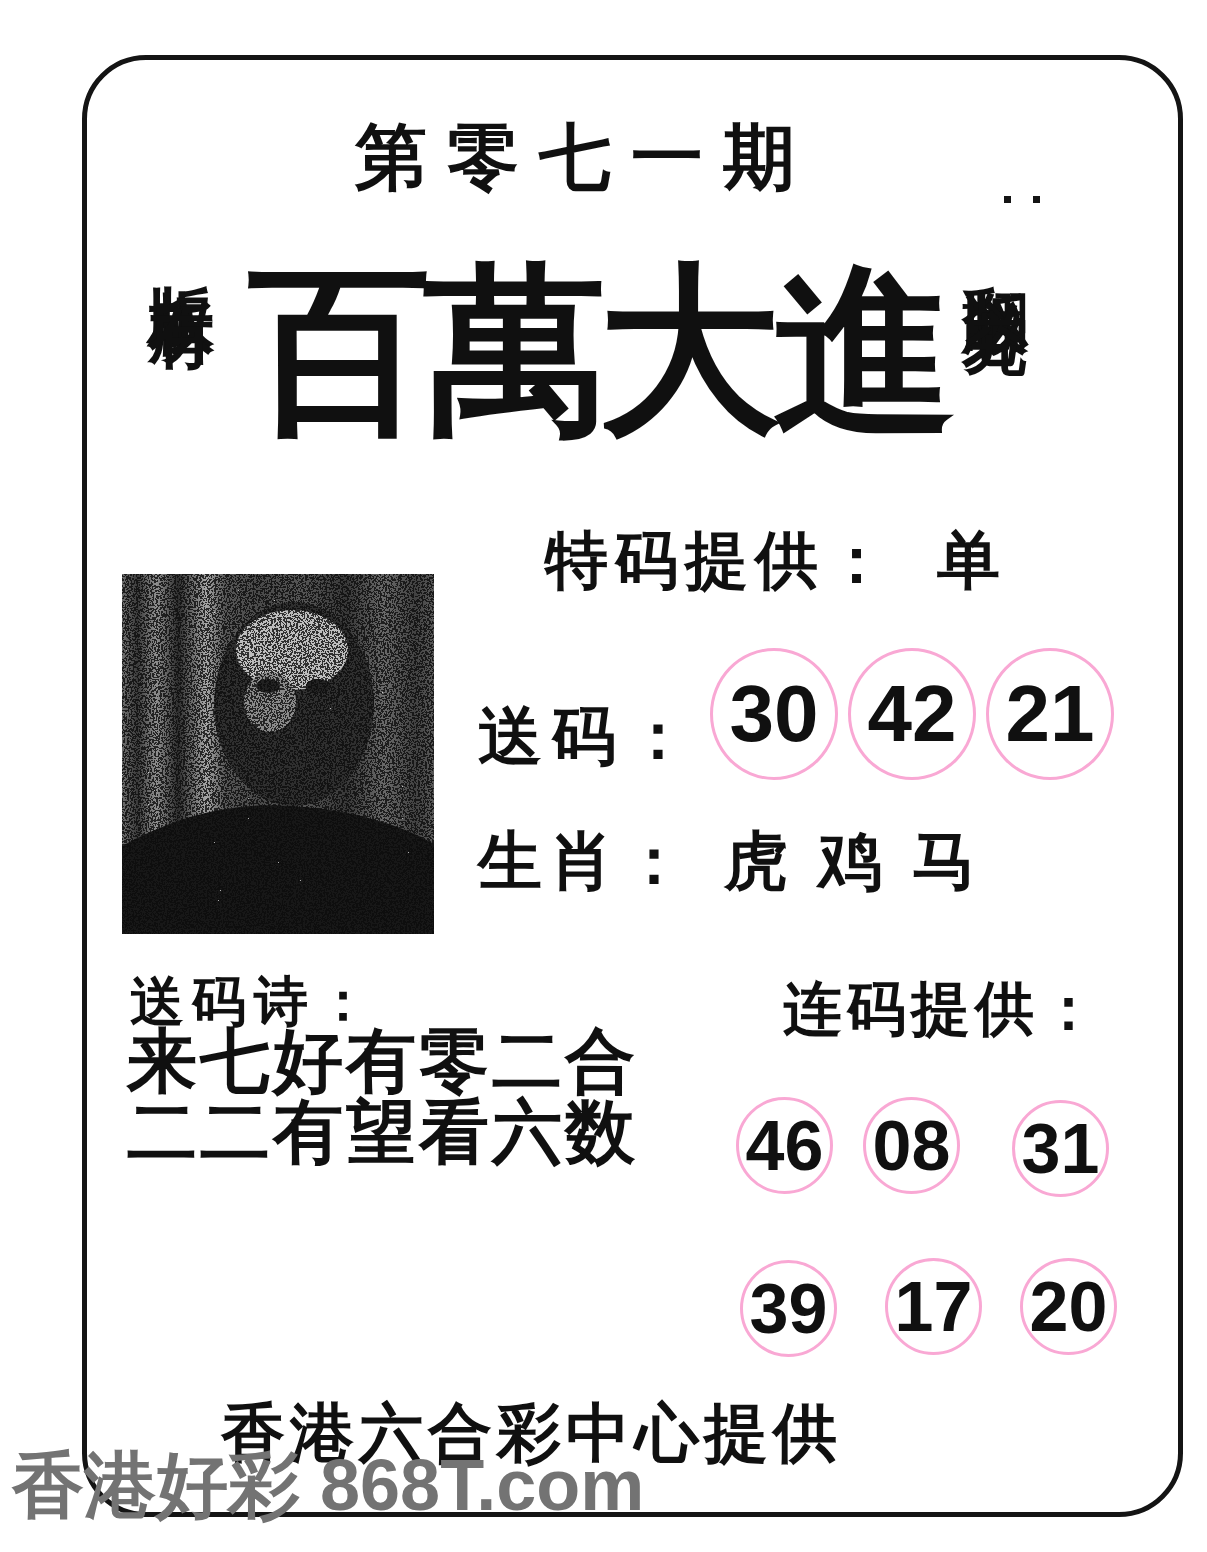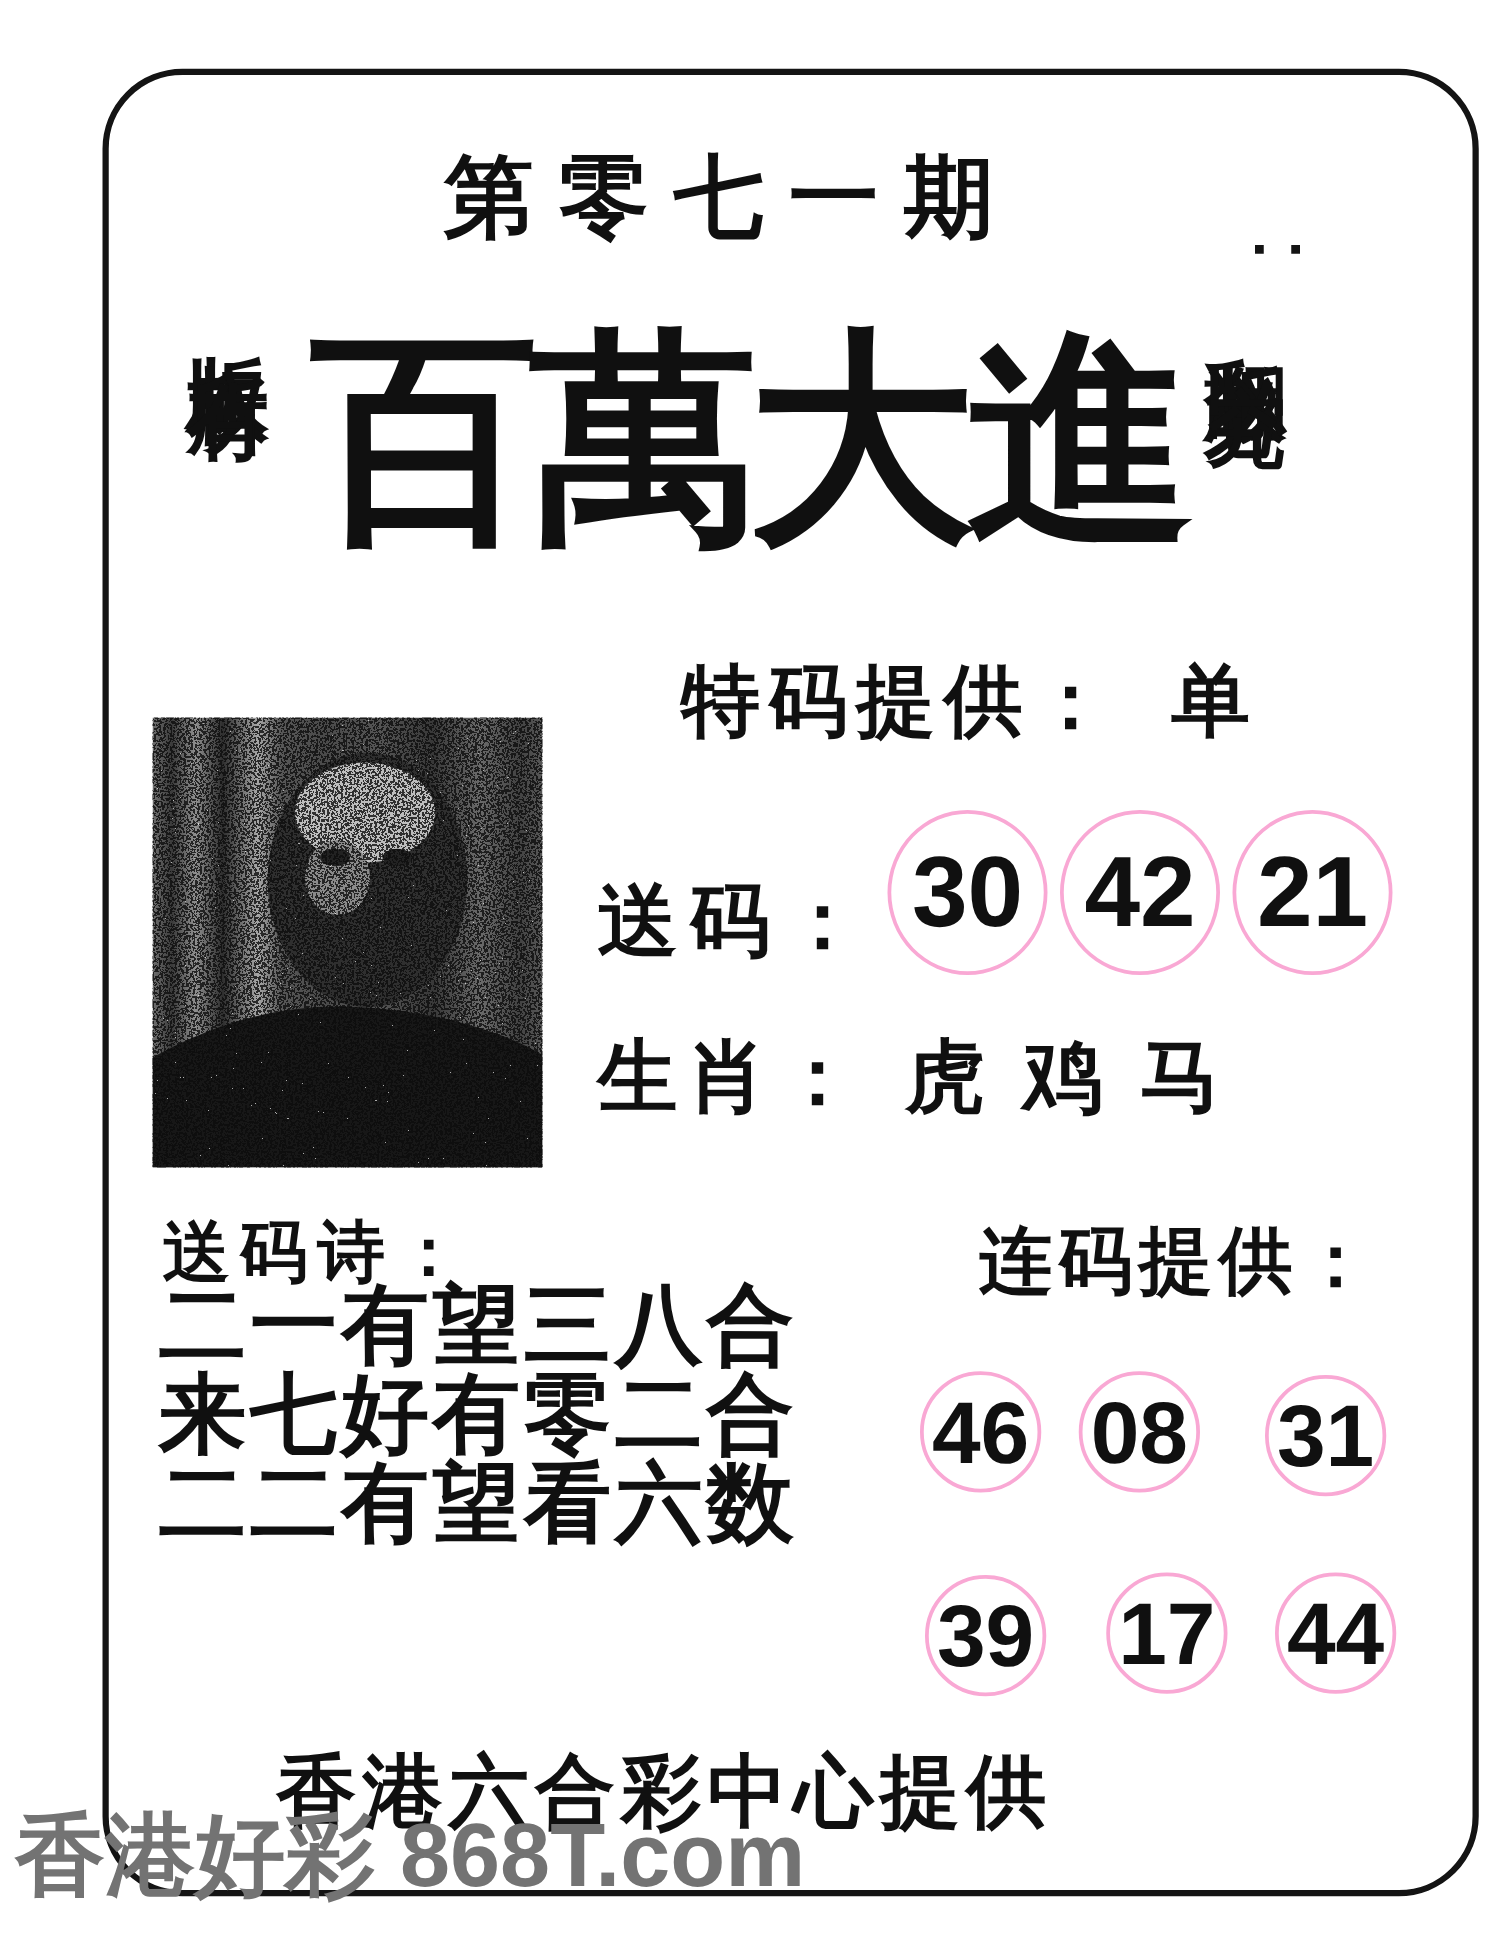--- a/index.html
+++ b/index.html
@@ -178,31 +178,30 @@
     <ellipse cx="148" cy="128" rx="26" ry="30" fill="#8a8a8a"></ellipse>
     <ellipse cx="146" cy="112" rx="12" ry="7" fill="#222222"></ellipse>
     <ellipse cx="196" cy="112" rx="12" ry="7" fill="#222222"></ellipse>
     <path d="M0,272 C58,240 112,228 170,232 C232,236 282,252 312,270 L312,360 L0,360 Z" fill="#171717"></path>
     <rect width="312" height="360" filter="url(#speckleDark)" opacity="0.8"></rect>
     <rect width="312" height="360" filter="url(#speckleLight)" opacity="0.65"></rect>
   </svg>
 
   <div class="poem-label">送码诗：</div>
   <div class="poem-lines">
-    <div>二一有望三八合</div>
     <div>来七好有零二合</div>
     <div>二二有望看六数</div>
   </div>
 
   <div class="lianma-label">连码提供：</div>
 
   <span class="circle num-circle c46">46</span>
   <span class="circle num-circle c08">08</span>
   <span class="circle num-circle c31">31</span>
   <span class="circle num-circle c39">39</span>
   <span class="circle num-circle c17">17</span>
-  <span class="circle num-circle c44">44</span>
+  <span class="circle num-circle c44">20</span>
 
   <div class="provider-line">香港六合彩中心提供</div>
 
   <div class="watermark">香港好彩 868T.com</div>
 
 </div>
 
 </body></html>

